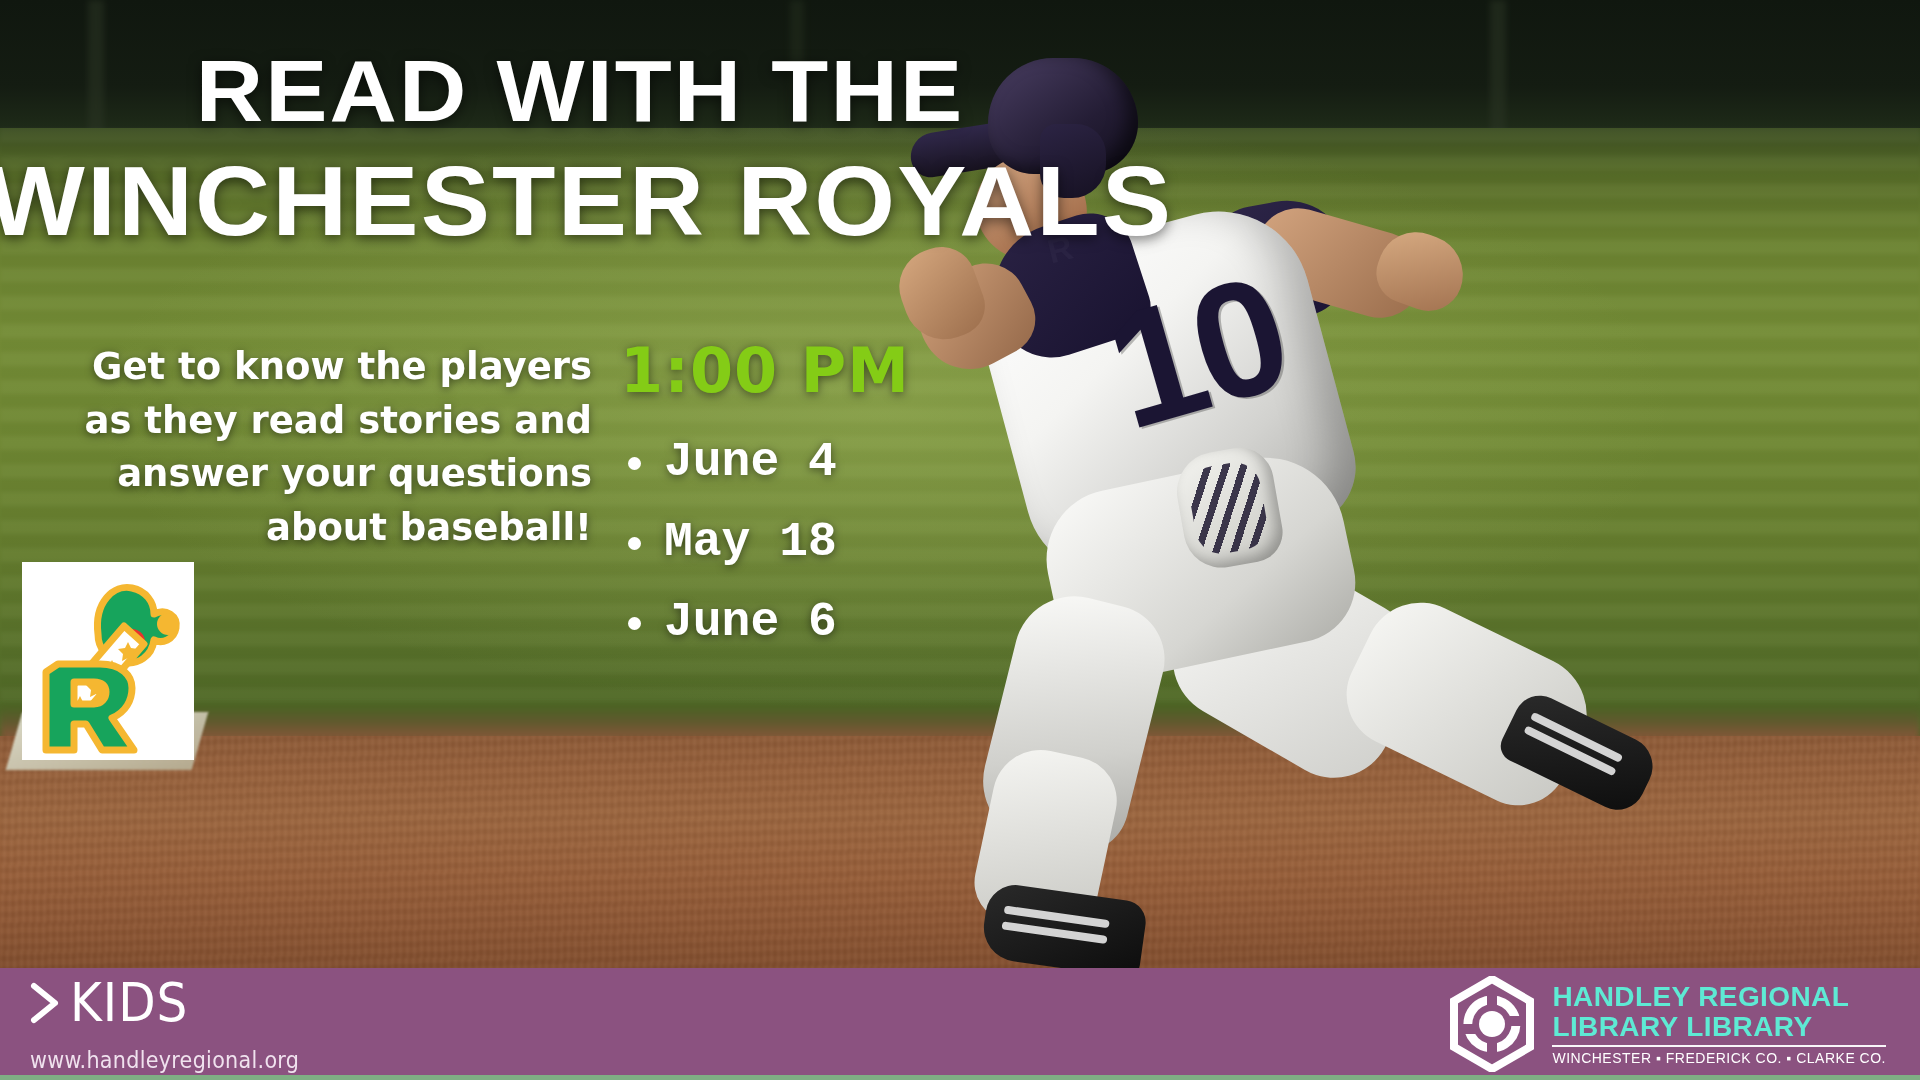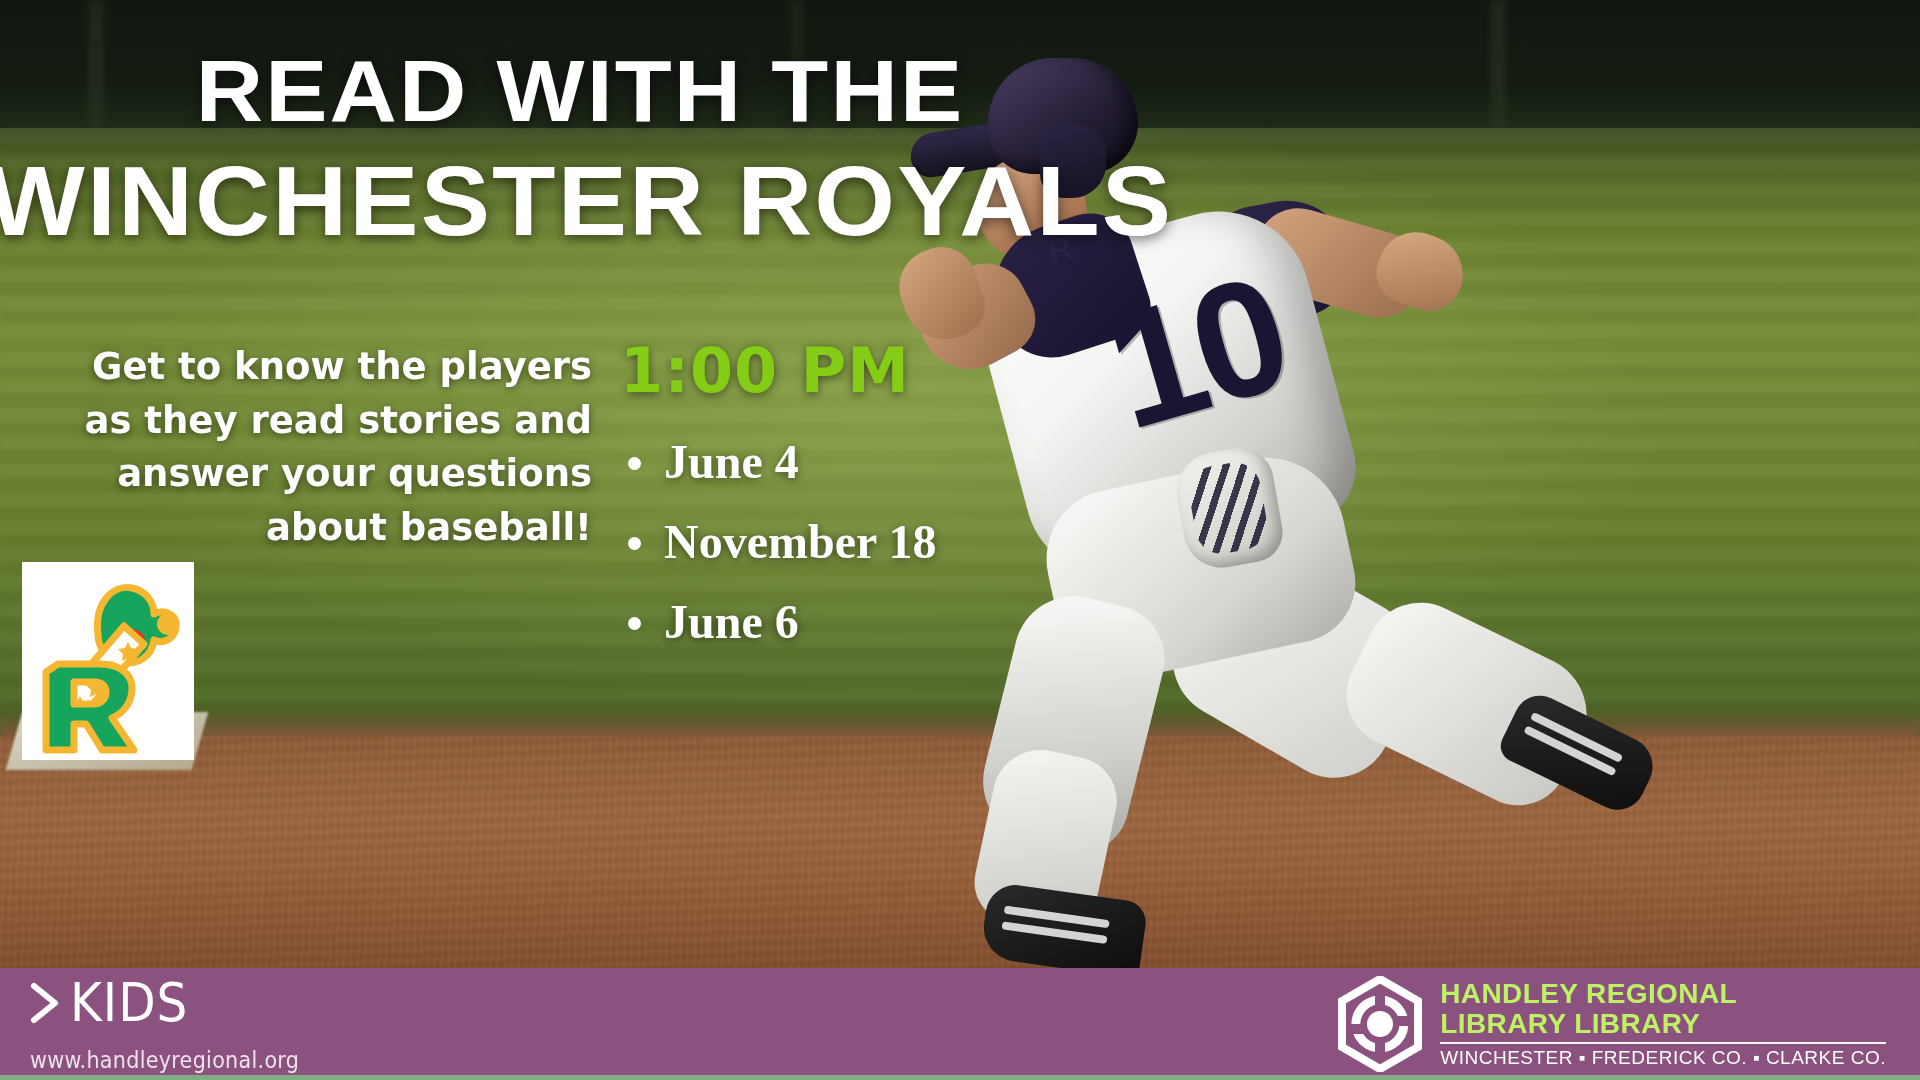--- a/index.html
+++ b/index.html
@@ -291,21 +291,21 @@
     font-weight:bold;
     font-size:62px;
     line-height:1;
     letter-spacing:1px;
     text-shadow:0 2px 10px rgba(0,0,0,.5);
   }
   .dates { list-style:none; margin-top:36px; }
   .dates li {
     position:relative;
     color:#fff;
-    font-family:Liberation Serif, serif;
+    font-family:Liberation Mono, monospace;
     font-weight:bold;
     font-size:48px;
     line-height:1;
     margin-bottom:32px;
     padding-left:44px;
     text-shadow:0 2px 9px rgba(0,0,0,.5);
   }
   .dates li::before {
     content:"";
     position:absolute; left:8px; top:19px;
@@ -348,33 +348,33 @@
     font-family:"DejaVu Sans Condensed","Liberation Sans", sans-serif;
     font-weight:300;
     font-size:23px;
     letter-spacing:.3px;
   }
 
   .hrl { display:flex; align-items:center; gap:16px; }
   .hrl-mark { width:88px; height:96px; flex:none; }
   .hrl-text { display:flex; flex-direction:column; }
   .hrl-l1, .hrl-l2 {
-    color:#bef264;
+    color:#5eead4;
     font-family:"Liberation Sans Narrow","Liberation Sans", sans-serif;
     font-weight:bold;
     font-size:28px;
     line-height:1.04;
     letter-spacing:.4px;
   }
   .hrl-rule { height:2px; background:#fff; margin:4px 0 3px; opacity:.95; }
   .hrl-sub {
     color:#fff;
     font-family:"Liberation Sans Narrow","Liberation Sans", sans-serif;
     font-weight:normal;
-    font-size:19px;
+    font-size:14px;
     letter-spacing:.5px;
   }
 </style>
 </head>
 <body>
 
 <div class="poster">
 
   <div class="bg">
     <div class="wall">
@@ -422,21 +422,21 @@
       <span class="l1">READ WITH THE</span>
       <span class="l2">WINCHESTER ROYALS</span>
     </div>
 
     <div class="blurb">Get to know the players as they read stories and answer your questions about baseball!</div>
 
     <div class="timeblock">
       <div class="time">1:00 PM</div>
       <ul class="dates">
         <li>June 4</li>
-        <li>November 18</li>
+        <li>May 18</li>
         <li>June 6</li>
       </ul>
     </div>
   </div>
 
   <div class="royals">
     <svg width="160" height="186" viewBox="0 0 160 186">
 
       <path d="M70 66 C66 34 86 16 104 20 C118 23 126 34 126 46
                C138 40 150 48 148 60 C146 72 134 76 126 72

